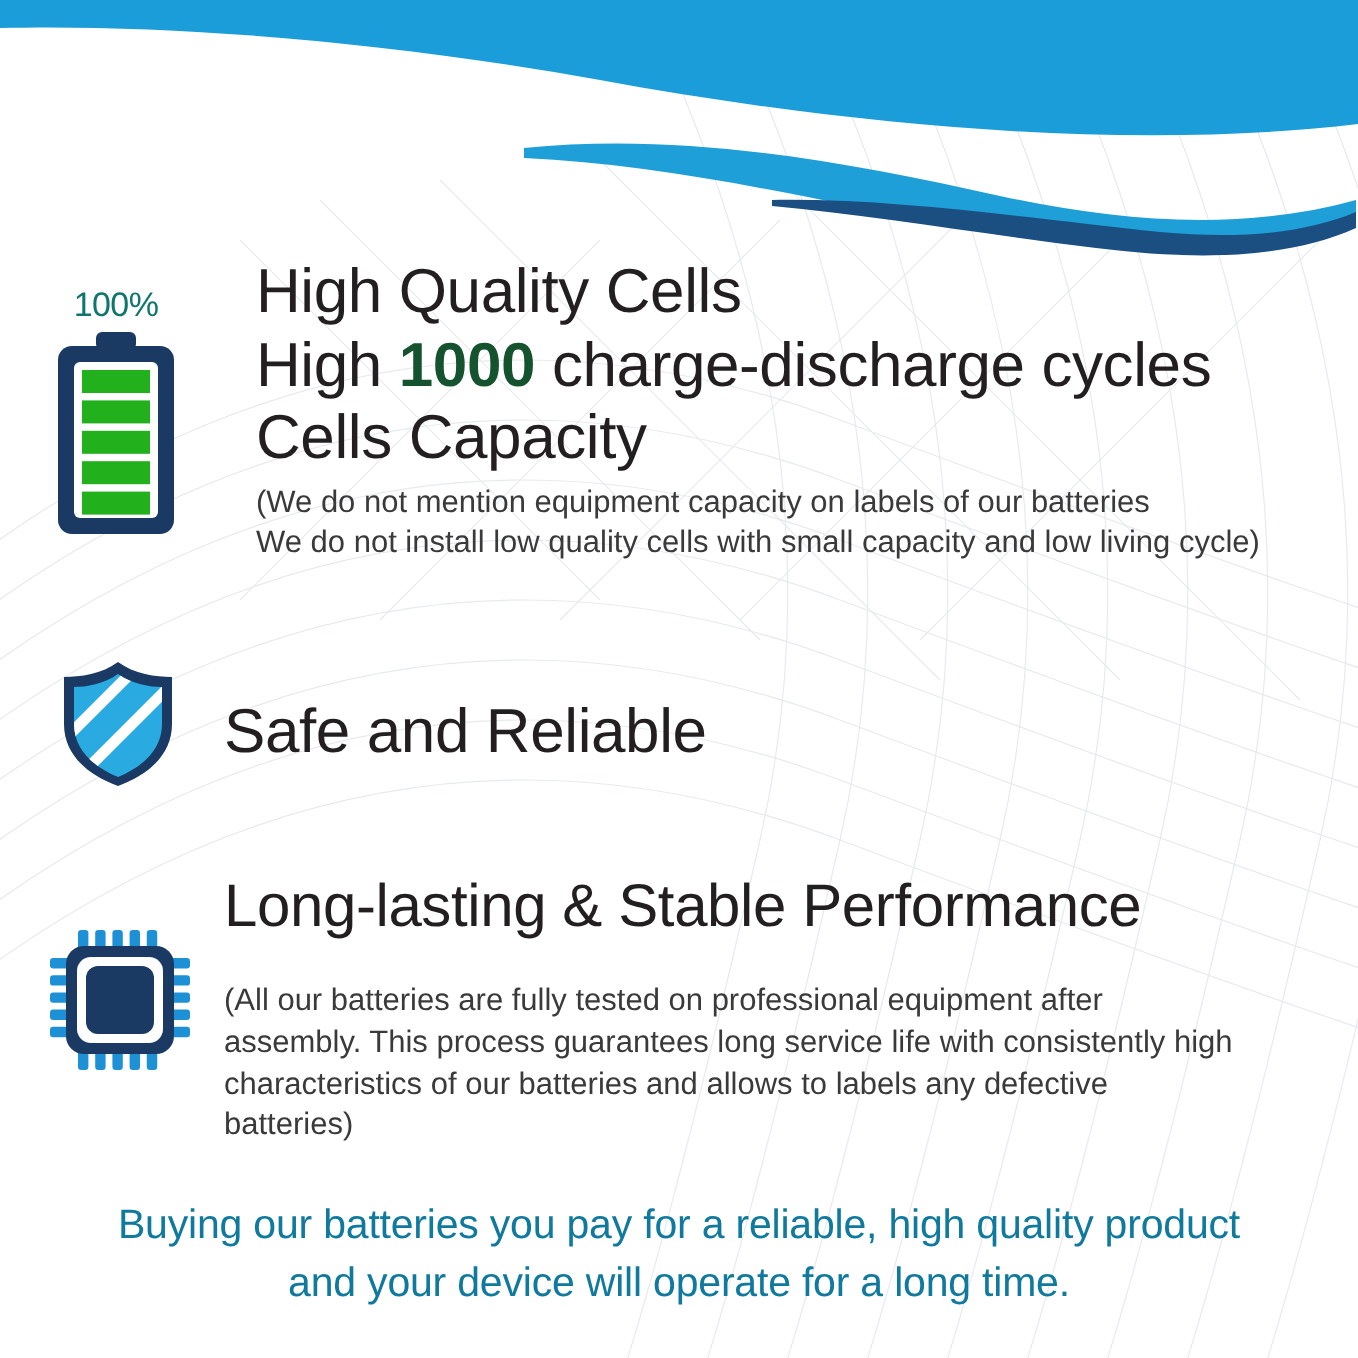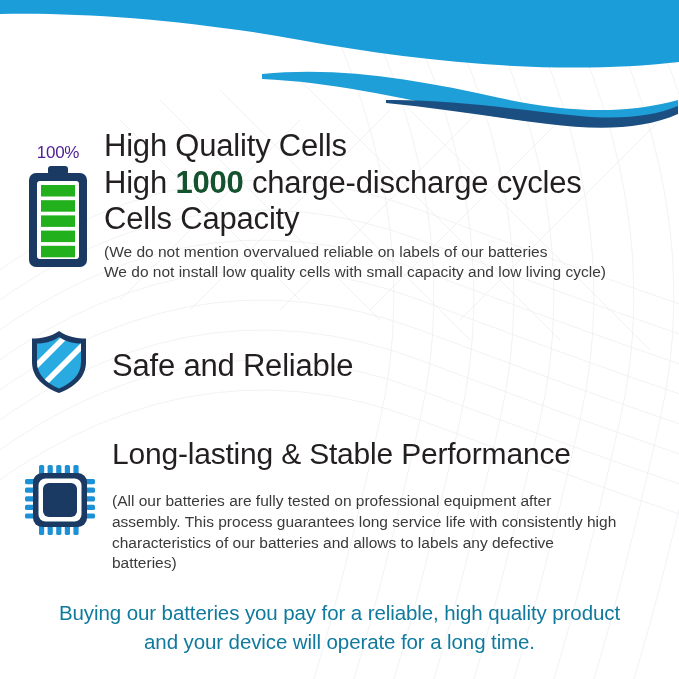--- a/index.html
+++ b/index.html
@@ -68,25 +68,25 @@
   }
 
   .body-text {
     font-size: 15.5px;
     color: #3a3a3a;
     line-height: 1.33;
     font-weight: 400;
   }
 
   
-  #sec-battery { left: 104px; top: 128px; }
+  #sec-battery { left: 128px; top: 128px; }
   #battery-icon-slot { left: 26px; top: 143px; }
   #pct-label {
     font-size: 17px;
-    color: #4c1d95;
+    color: #0f766e;
     text-align: center;
     width: 64px;
     margin: 0 0 2px 0;
     letter-spacing: -0.3px;
   }
 
   
   #sec-shield { left: 112px; top: 348px; }
   #shield-icon-slot { left: 28px; top: 330px; }
 
@@ -173,21 +173,21 @@
         <rect x="15" y="65.6" width="34" height="11.5" fill="#22b01c"></rect>
         <rect x="15" y="80.8" width="34" height="11.5" fill="#22b01c"></rect>
       </svg>
     </div>
 
     <div class="section" id="sec-battery">
       <div class="headline">High Quality Cells</div>
       <div class="headline"><span>High </span><span class="accent-num">1000</span><span> charge-discharge cycles</span></div>
       <div class="headline">Cells  Capacity</div>
       <div class="body-text" style="margin-top:4px;">
-        <div>(We do not mention overvalued reliable on labels of our batteries</div>
+        <div>(We do not mention equipment capacity on labels of our batteries</div>
         <div>We do not install low quality cells with small capacity and low living cycle)</div>
       </div>
     </div>
 
     <div class="icon-slot" id="shield-icon-slot">
       <svg width="62" height="64" viewBox="0 0 62 64">
         <defs>
           <clipPath id="shieldInner">
             <path d="M 31 7 C 24 12 15 13.5 9 13.5 L 9 32 C 9 45 19 53.5 31 58.5 C 43 53.5 53 45 53 32 L 53 13.5 C 47 13.5 38 12 31 7 Z"></path>
           </clipPath>

